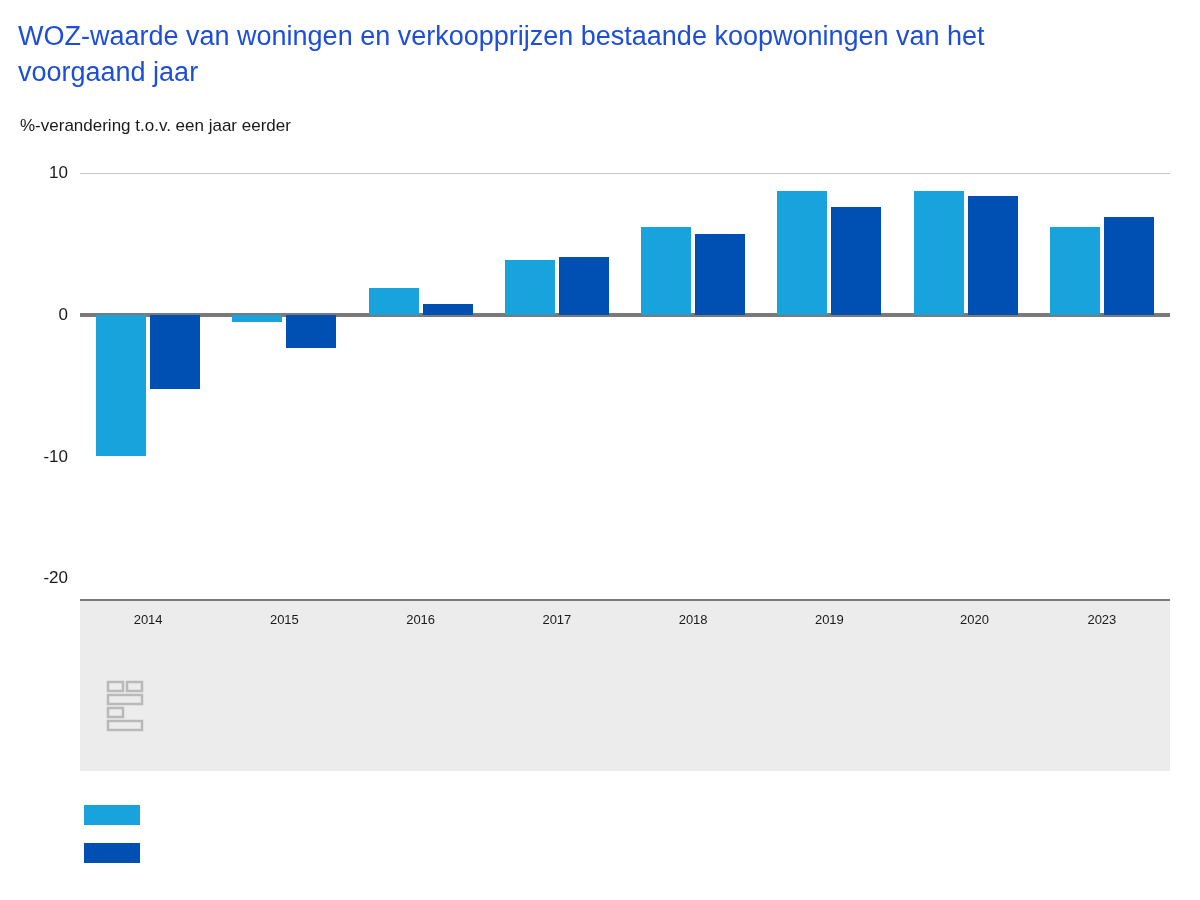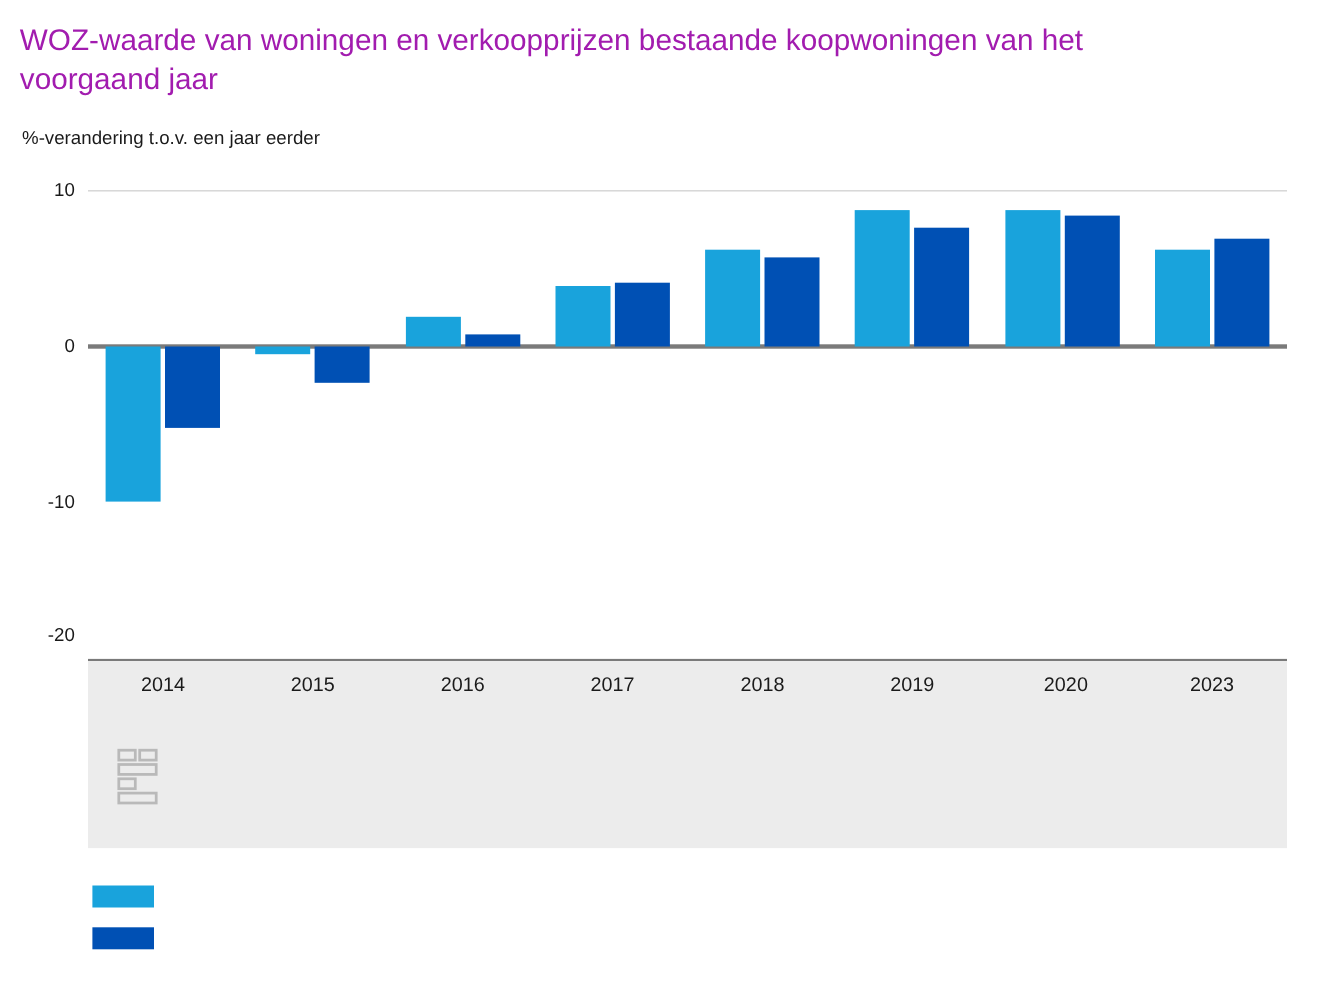--- a/index.html
+++ b/index.html
@@ -17,21 +17,21 @@
   }
 
   
   .title {
     position: absolute;
     left: 18px;
     top: 18px;
     width: 980px;
     font-size: 27px;
     line-height: 36px;
-    color: #a21caf;
+    color: #1d4ed8;
     font-weight: 400;
     white-space: pre-line;
   }
 
   
   .unit-label {
     position: absolute;
     left: 20px;
     top: 116px;
     font-size: 17px;
@@ -111,21 +111,21 @@
     position: absolute;
     left: 80px;
     top: 612px;
     width: 1090px;
     height: 28px;
   }
   .xtick {
     position: absolute;
     width: 120px;
     text-align: center;
-    font-size: 18px;
+    font-size: 13px;
     color: #1a1a1a;
   }
 
   
   .cbs-logo {
     position: absolute;
     left: 104px;
     top: 678px;
     width: 48px;
     height: 56px;

